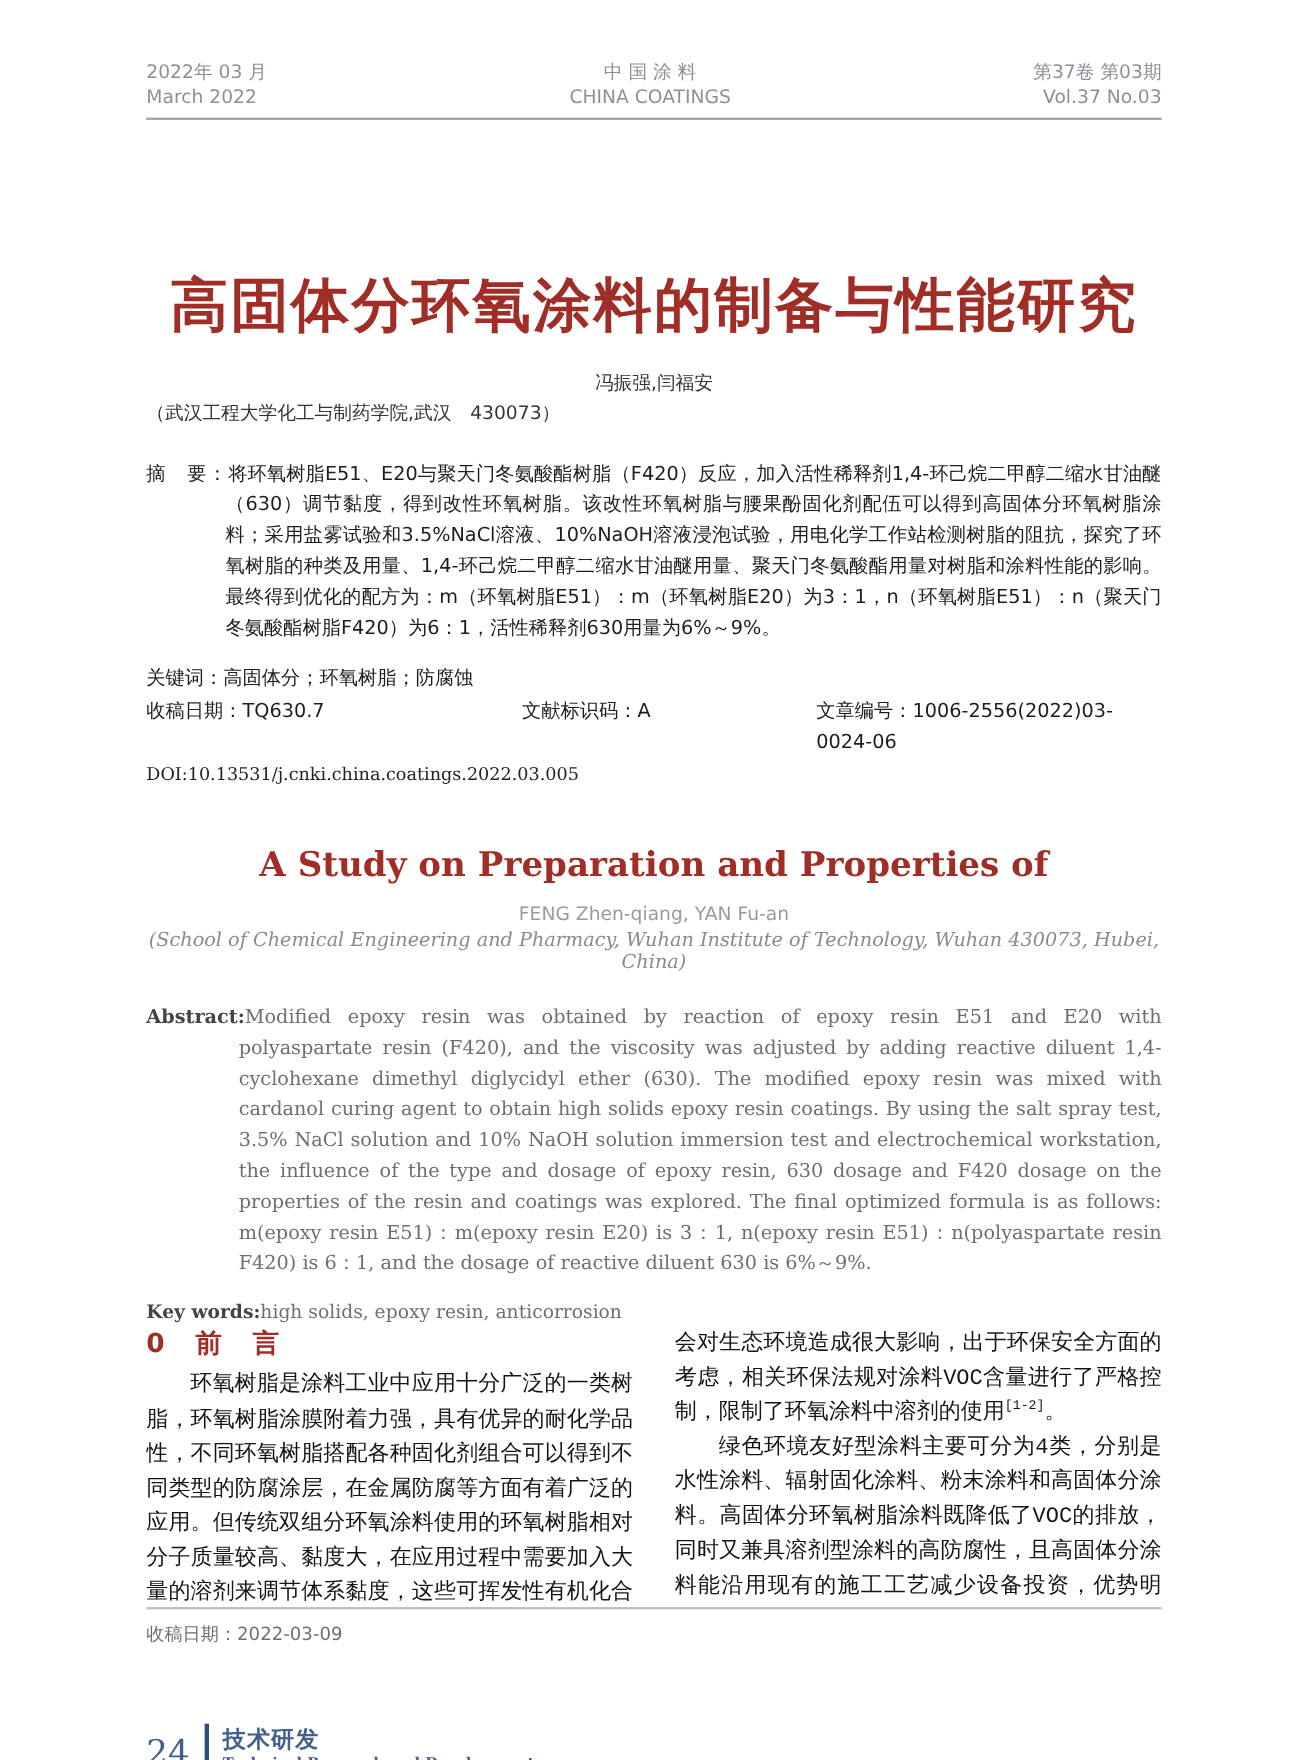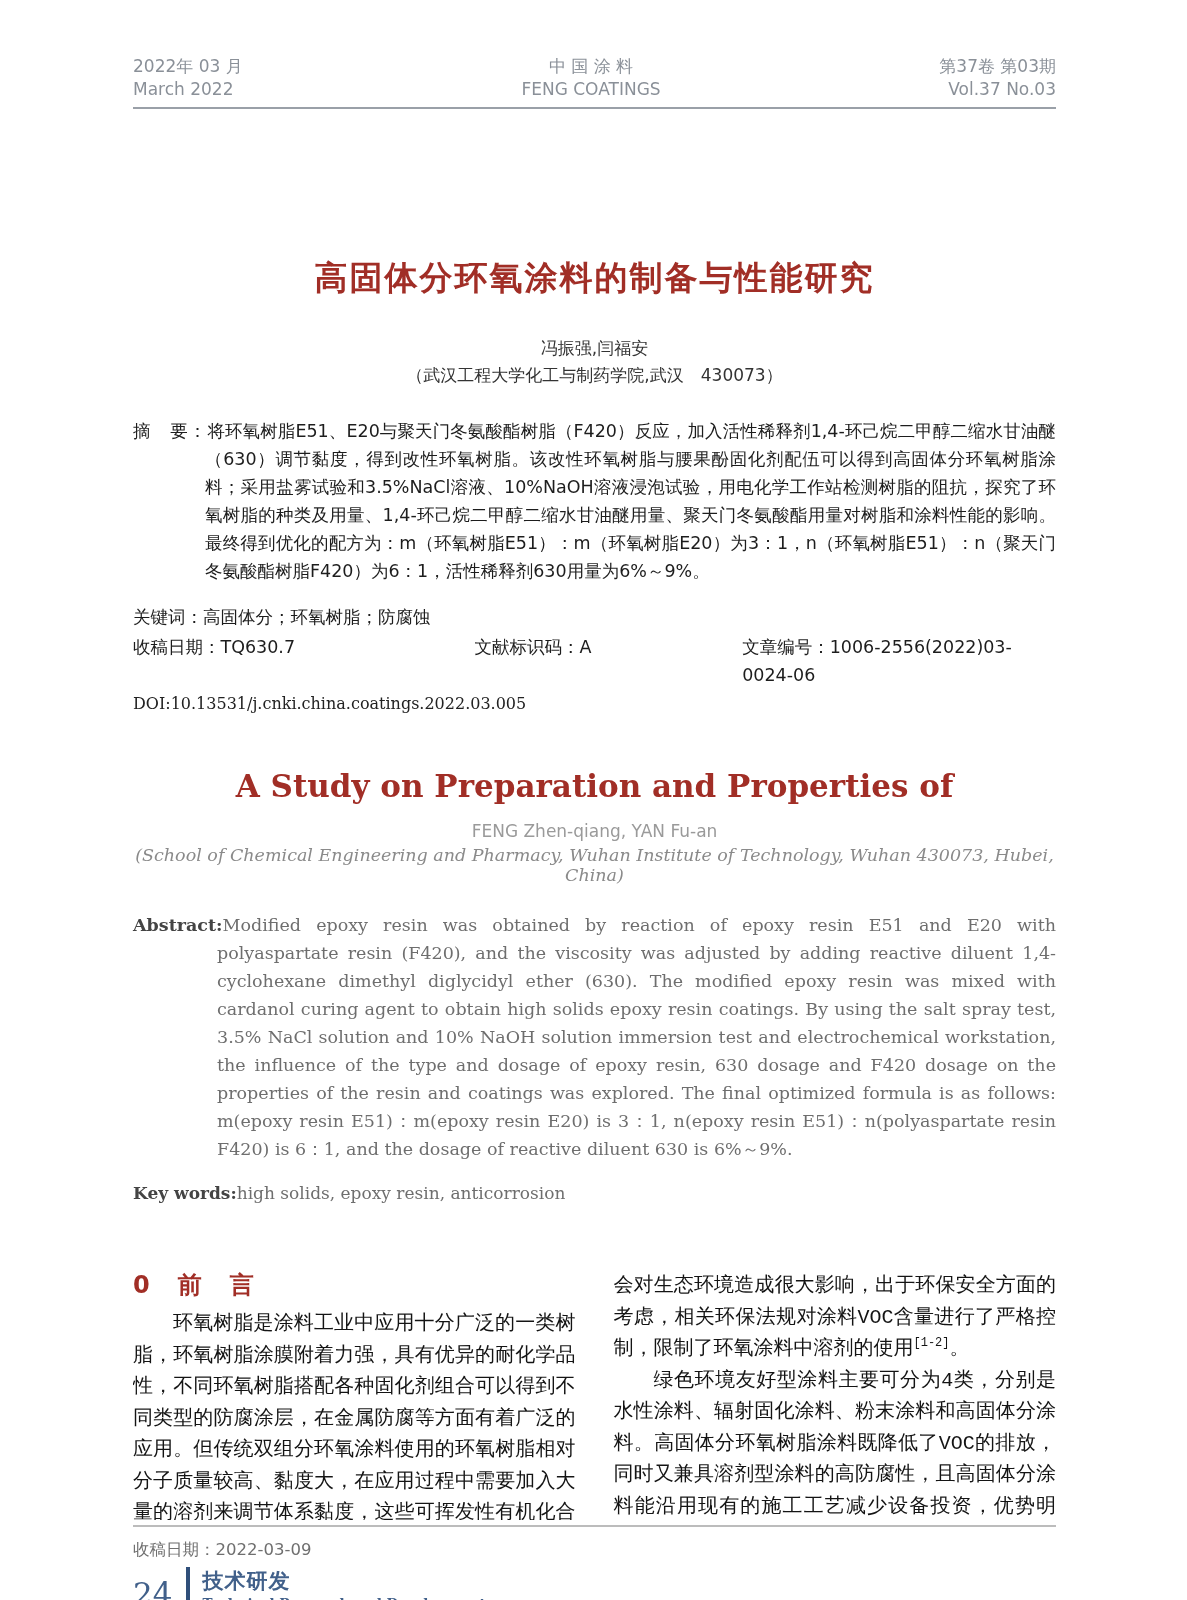--- a/index.html
+++ b/index.html
@@ -20,25 +20,25 @@
     color:#8a9098;font-size:17px;line-height:23px;
     border-bottom:2px solid #9aa0a8;padding-bottom:6px;
   }
   .jheader .col{white-space:nowrap;}
   .jheader .c-left{text-align:left;}
   .jheader .c-center{text-align:center;}
   .jheader .c-right{text-align:right;}
   
   .title-cn{
     margin-top:138px;text-align:center;
-    font-size:33px;font-weight:bold;line-height:62px;
+    font-size:53px;font-weight:bold;line-height:62px;
     color:#a12e26;letter-spacing:2px;white-space:nowrap;
   }
   .authors-cn{margin-top:28px;text-align:center;font-size:17px;color:#333;}
-  .affil-cn{margin-top:4px;text-align:center;font-size:17px;color:#333;}
+  .affil-cn{margin-top:4px;text-align:left;font-size:17px;color:#333;}
   
   .abstract-cn{
     margin-top:30px;font-size:17.5px;line-height:28px;color:#1d1d1d;
     text-align:justify;padding-left:72px;text-indent:-72px;
   }
   .abstract-cn .lbl{letter-spacing:1px;}
   .keywords-cn{margin-top:2px;font-size:17.5px;line-height:28px;color:#1d1d1d;}
   .class-row{
     margin-top:2px;font-size:17.5px;line-height:28px;color:#1d1d1d;
     display:grid;grid-template-columns:37% 29% 34%;
@@ -64,21 +64,21 @@
     text-align:justify;padding-left:84px;text-indent:-84px;
   }
   .abstract-en .lbl{font-weight:bold;color:#444;}
   .keywords-en{
     margin-top:4px;font-size:17px;line-height:26px;color:#6e6e6e;
     font-family:"DejaVu Serif","Liberation Serif",serif;
   }
   .keywords-en .lbl{font-weight:bold;color:#444;}
   
   .columns{
-    margin-top:64px;display:flex;gap:38px;height:250px;overflow:hidden;
+    display:flex;gap:38px;height:250px;overflow:hidden;
   }
   .colm{flex:1 1 0;}
   .sec-heading{
     color:#a12e26;font-weight:bold;font-size:24px;line-height:30px;
     letter-spacing:2px;margin:0 0 8px 0;
   }
   .body-p{
     margin:0;font-size:20px;line-height:31.5px;color:#141414;
     text-align:justify;
     font-family:Liberation Mono, monospace;
@@ -109,21 +109,21 @@
 
 <div class="page">
 
   <div class="jheader">
     <div class="col c-left">
       <div>2022年 03 月</div>
       <div>March 2022</div>
     </div>
     <div class="col c-center">
       <div>中 国 涂 料</div>
-      <div>FENG COATINGS</div>
+      <div>CHINA COATINGS</div>
     </div>
     <div class="col c-right">
       <div>第37卷 第03期</div>
       <div>Vol.37  No.03</div>
     </div>
   </div>
 
   <div class="title-cn">高固体分环氧涂料的制备与性能研究</div>
   <div class="authors-cn">冯振强,闫福安</div>
   <div class="affil-cn">（武汉工程大学化工与制药学院,武汉　430073）</div>

